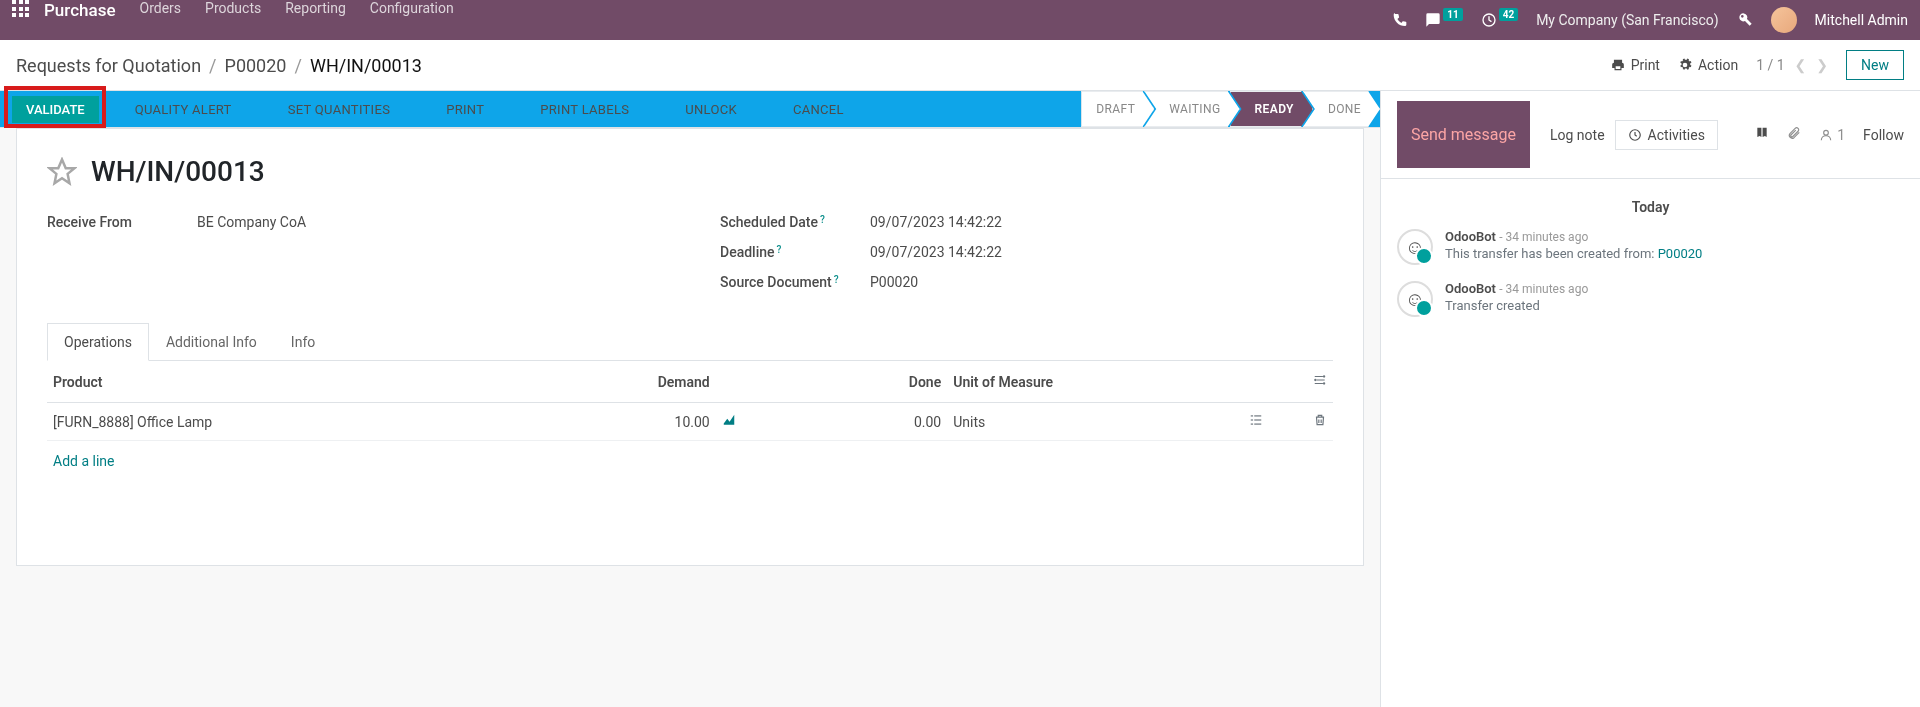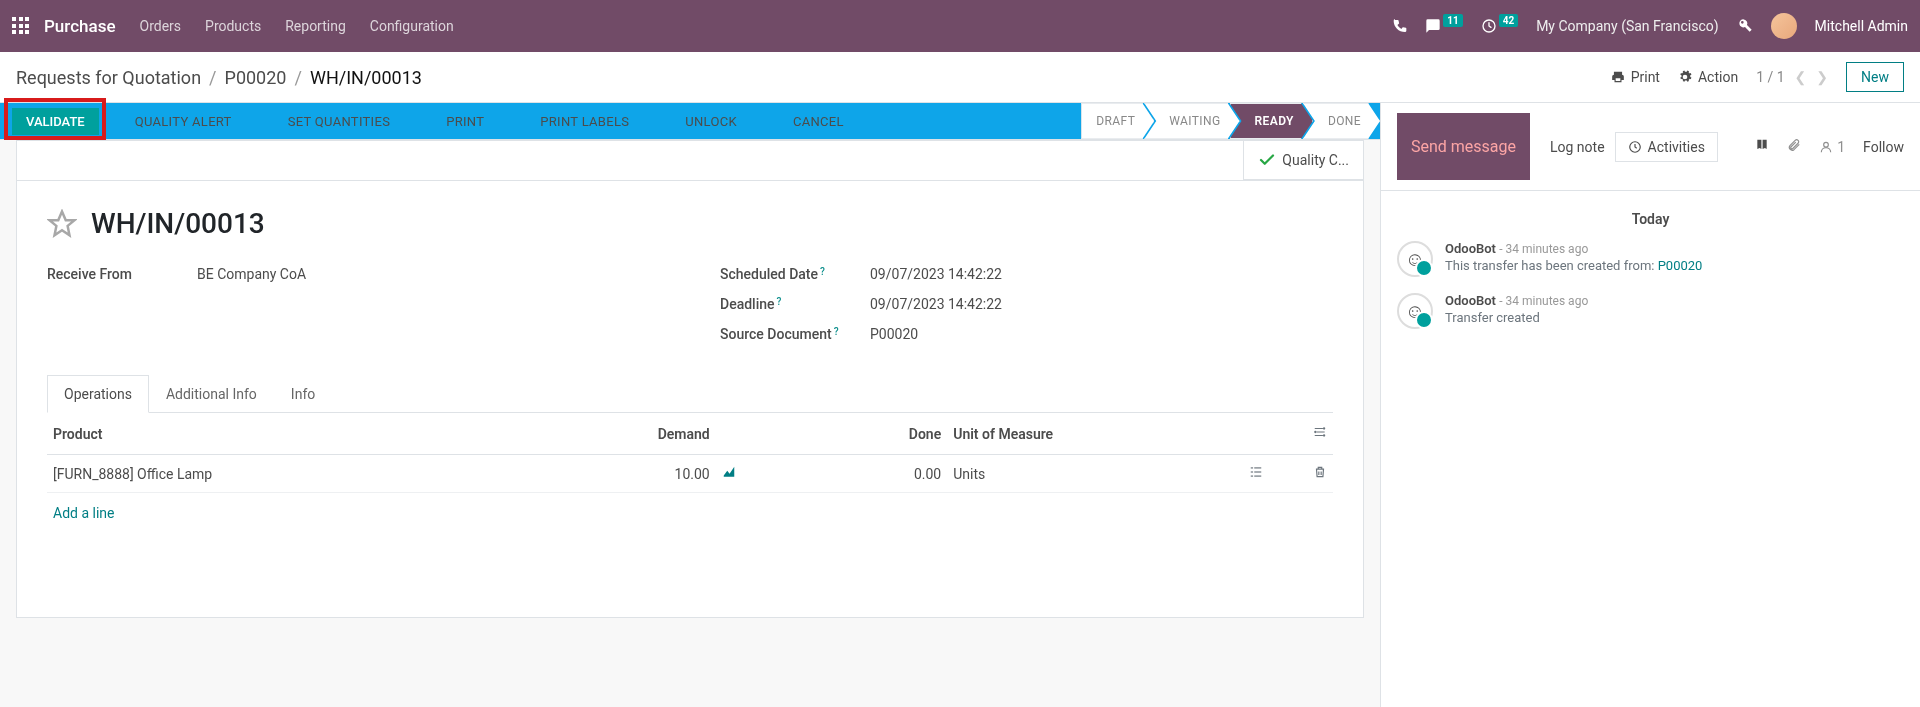--- a/index.html
+++ b/index.html
@@ -1,19 +1,19 @@
 <!DOCTYPE html>
 <html><head>
 <meta charset="utf-8">
 <style>
 * { margin: 0; padding: 0; box-sizing: border-box; font-family: -apple-system, BlinkMacSystemFont, "Segoe UI", Roboto, sans-serif; }
 body { background: #f8f8f8; color: #4c4c4c; font-size: 13px; }
 
 
-.navbar { background: #714B67; height: 52px; display: flex; align-items: center; padding: 0 12px; color: #fff; }
+.navbar { background: #714B67; height: 40px; display: flex; padding: 0 12px; color: #fff; }
 .navbar-apps { width: 18px; height: 18px; display: grid; grid-template-columns: repeat(3,1fr); grid-template-rows: repeat(3,1fr); gap: 2px; margin-right: 14px; }
 .navbar-apps span { background: #fff; width: 4px; height: 4px; }
 .navbar-title { font-size: 17px; font-weight: 500; margin-right: 24px; }
 .navbar-menu { display: flex; gap: 24px; flex: 1; font-size: 14px;}
 .navbar-menu a { color: #ddd5db; text-decoration: none; cursor: pointer; }
 .navbar-right { display: flex; align-items: center; gap: 18px; font-size: 14px; }
 .navbar-icon { position: relative; display: inline-flex; align-items: center; }
 .badge-count { background: #00A09D; color: #fff; font-size: 10px; padding: 1px 4px; border-radius: 2px; margin-left: 2px; position: relative; top: -6px; font-weight: bold; }
 .navbar-company { color: #eee; }
 .avatar { width: 26px; height: 26px; border-radius: 50%; background: linear-gradient(135deg,#f5c49b,#e8a87c); display:inline-block; }
@@ -190,28 +190,20 @@
       <span class="actionbar-link">CANCEL</span>
       <div class="status-arrows">
         <div class="status-step">DRAFT</div>
         <div class="status-step">WAITING</div>
         <div class="status-step active">READY</div>
         <div class="status-step">DONE</div>
       </div>
     </div>
 
     <div class="sheet">
-      <div class="quality-check">
-        <div class="quality-chip">
-          <svg viewBox="0 0 24 24">
-              <path d="M4 12l5 5L20 6" stroke="#28a745" stroke-width="3" fill="none" stroke-linecap="round" stroke-linejoin="round"></path>
-            </svg>
-          <span style="color:#4c4c4c;">Quality C...</span>
-        </div>
-      </div>
       <div class="sheet-body">
         <div class="title-row">
           <svg class="star-icon" viewBox="0 0 24 24">
               <path d="M12 2l3 7h7l-5.5 4.5L18 21l-6-4-6 4 1.5-7.5L2 9h7z"></path>
             </svg>
           <span class="doc-title">WH/IN/00013</span>
         </div>
 
         <div class="field-cols">
           <div class="field-col">

